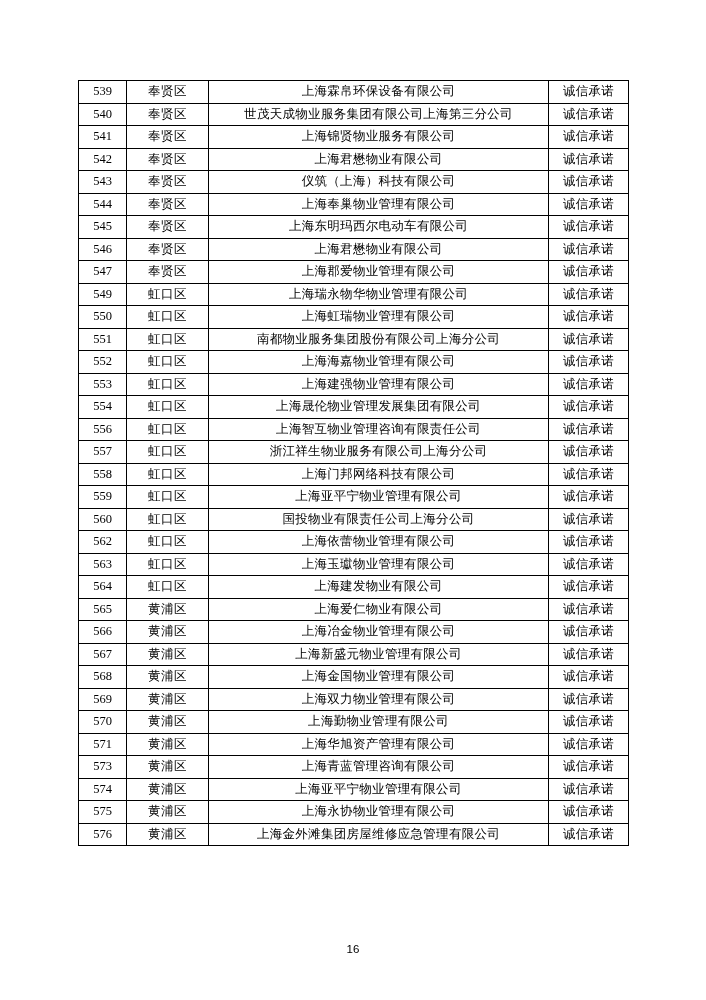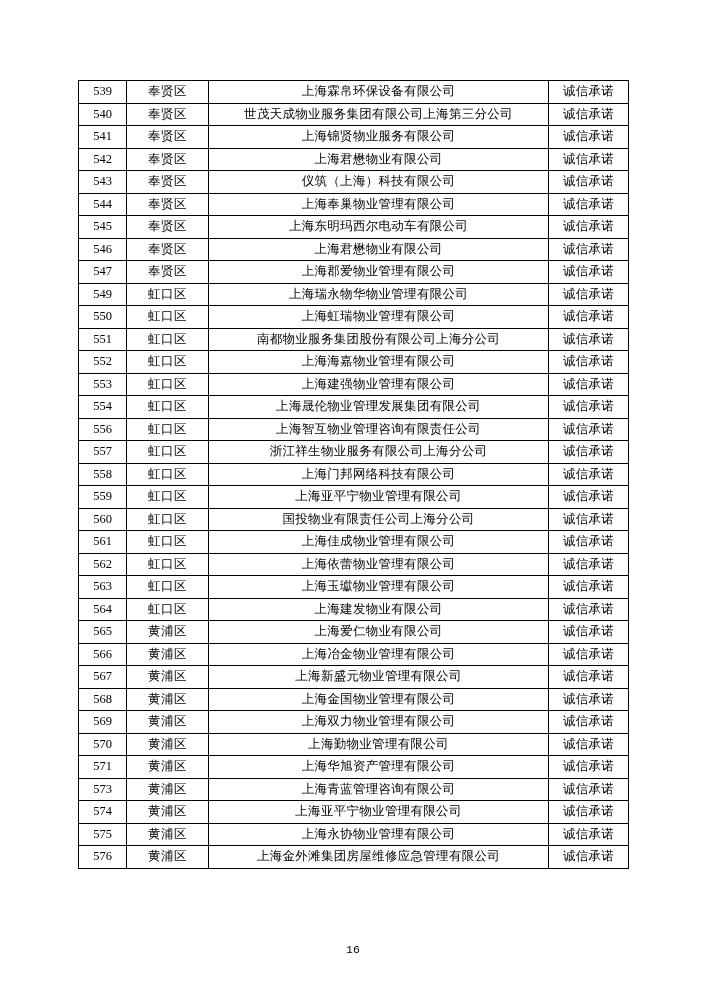--- a/index.html
+++ b/index.html
@@ -47,21 +47,21 @@
   td.cell-name { font-size: 13px; letter-spacing: 0.3px; }
   td.cell-status { font-size: 12.5px; letter-spacing: 0.3px; margin-top: 34px; }
 
   .page-number {
     position: absolute;
     left: 0;
     right: 0;
     top: 943px;
     text-align: center;
     font-size: 11.5px;
-    font-family: Liberation Mono, monospace;
+    font-family: Liberation Sans, sans-serif;
   }
 </style>
 </head>
 <body>
 
 <div class="page">
 
   <table class="doc-table">
     <colgroup>
       <col class="c-index">
@@ -184,26 +184,20 @@
           <td class="cell-name">上海亚平宁物业管理有限公司</td>
           <td class="cell-status">诚信承诺</td>
         </tr>
         <tr>
           <td class="cell-index">560</td>
           <td class="cell-district">虹口区</td>
           <td class="cell-name">国投物业有限责任公司上海分公司</td>
           <td class="cell-status">诚信承诺</td>
         </tr>
         <tr>
-          <td class="cell-index">561</td>
-          <td class="cell-district">虹口区</td>
-          <td class="cell-name">上海佳成物业管理有限公司</td>
-          <td class="cell-status">诚信承诺</td>
-        </tr>
-        <tr>
           <td class="cell-index">562</td>
           <td class="cell-district">虹口区</td>
           <td class="cell-name">上海依蕾物业管理有限公司</td>
           <td class="cell-status">诚信承诺</td>
         </tr>
         <tr>
           <td class="cell-index">563</td>
           <td class="cell-district">虹口区</td>
           <td class="cell-name">上海玉瓛物业管理有限公司</td>
           <td class="cell-status">诚信承诺</td>

